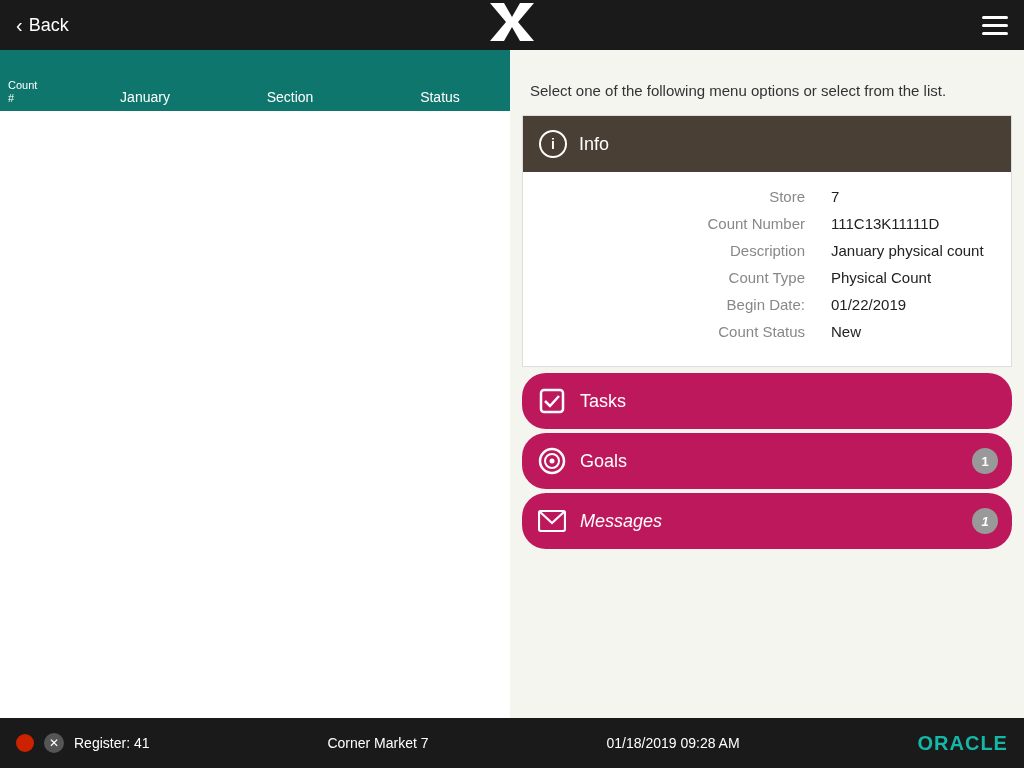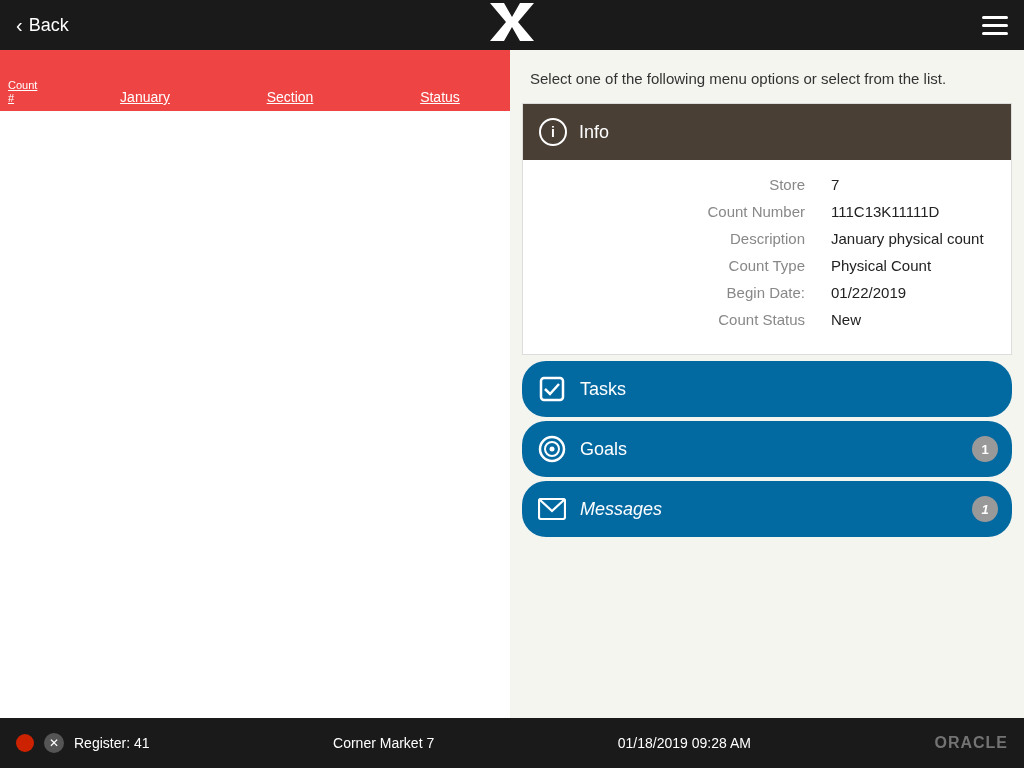--- a/index.html
+++ b/index.html
@@ -63,27 +63,26 @@
     
     .left-panel {
       width: 510px;
       background: #fff;
       display: flex;
       flex-direction: column;
     }
 
     .table-header {
       display: flex;
-      background: #ef4444;
+      background: #0f766e;
       color: #fff;
       font-size: 14px;
       padding: 6px 0;
       min-height: 44px;
       align-items: flex-end;
-      text-decoration: underline;
     }
     .col-count {
       width: 80px;
       padding: 0 8px;
     }
     .col-count-num {
       font-size: 11px;
       line-height: 1.2;
     }
     .col-bucket {
@@ -111,21 +110,21 @@
     
     .right-panel {
       flex: 1;
       background: #f5f5f0;
       display: flex;
       flex-direction: column;
       overflow-y: auto;
     }
 
     .instruction-text {
-      padding: 20px 20px 16px;
+      padding: 32px 20px 16px;
       color: #333;
       font-size: 15px;
       background: #f5f5f0;
     }
 
     
     .info-section {
       margin: 0 12px 4px;
       background: #fff;
       border: 1px solid #ddd;
@@ -170,21 +169,21 @@
     }
     .info-value {
       color: #222;
       font-weight: 500;
       min-width: 160px;
     }
 
     
     .menu-item {
       margin: 2px 12px;
-      background: #0369a1;
+      background: #be185d;
       color: #fff;
       padding: 14px 16px;
       display: flex;
       align-items: center;
       gap: 14px;
       font-size: 18px;
       cursor: pointer;
       position: relative;
       border-radius: 24px;
     }
@@ -260,23 +259,23 @@
       background: #555;
       border-radius: 50%;
       display: flex;
       align-items: center;
       justify-content: center;
       font-size: 12px;
       cursor: pointer;
       color: #fff;
     }
     .oracle-logo {
-      font-size: 16px;
+      font-size: 20px;
       font-weight: bold;
-      color: #737373;
+      color: #14b8a6;
       letter-spacing: 1px;
     }
   </style>
 </head>
 <body>
 
 <div class="top-bar">
   <div class="back-btn">
     <span class="back-arrow">‹</span>
     <span>Back</span>

